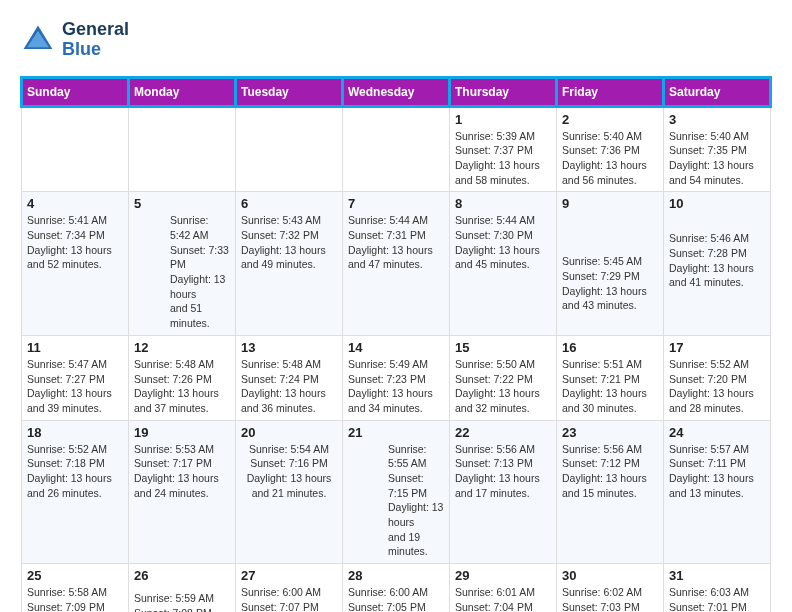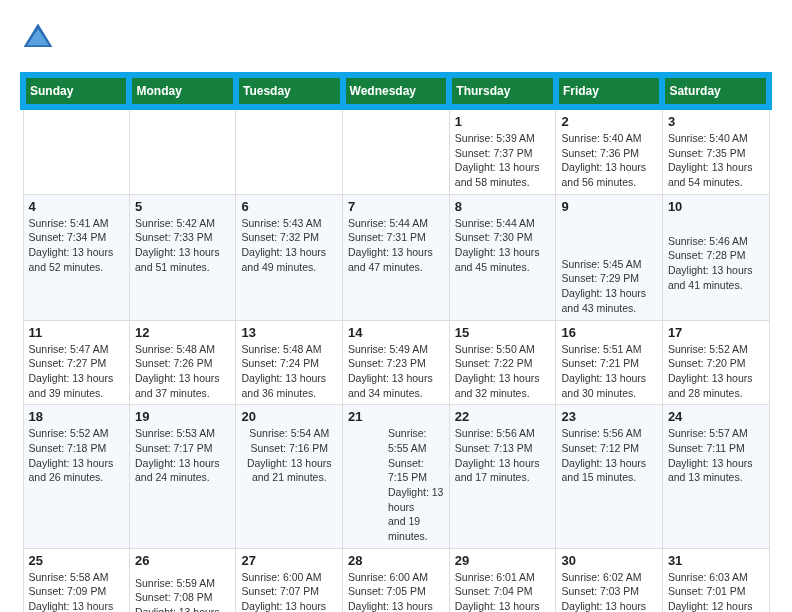--- a/index.html
+++ b/index.html
@@ -43,26 +43,26 @@
     .location {
       font-size: 16px;
       color: #555;
     }
     .calendar {
       width: 100%;
       border-collapse: collapse;
       font-size: 11px;
     }
     .calendar thead th {
-      background: #15803d;
+      background: #a21caf;
       color: #fff;
       padding: 6px 4px;
       text-align: left;
       font-size: 12px;
-      border: 6px solid #0ea5e9;
+      border: 3px solid #0ea5e9;
     }
     .calendar tbody td {
       border: 1px solid #ddd;
       vertical-align: top;
       padding: 4px 5px;
       width: 107px;
       min-height: 80px;
       background: #fff;
     }
     .calendar tbody tr:nth-child(even) td {
@@ -85,20 +85,24 @@
   </style>
 </head>
 <body>
 
 <div class="header">
   <div class="logo">
     <svg class="logo-icon" viewBox="0 0 40 40">
       <polygon points="20,4 36,30 4,30" fill="#2a6db5"></polygon>
       <polygon points="20,10 32,28 8,28" fill="#5ba3e0"></polygon>
     </svg>
+    <div class="logo-text">
+      <span>General</span><br>
+      <span class="logo-blue">Blue</span>
+    </div>
   </div>
   <div class="title-block">
     <div class="month-title"></div>
     <div class="location"></div>
   </div>
 </div>
 
 <table class="calendar">
   <thead>
     <tr>
@@ -142,21 +146,21 @@
       <tr>
         <td>
           <div class="day-number">4</div>
           <div class="day-info" style="white-space: pre-line;">Sunrise: 5:41 AM
 Sunset: 7:34 PM
 Daylight: 13 hours
 and 52 minutes.</div>
         </td>
         <td>
           <div class="day-number">5</div>
-          <div class="day-info" style="white-space: pre-line;">Sunrise: 5:42 AM
+          <div class="day-info" style="white-space: pre-line; margin-left: 36px;">Sunrise: 5:42 AM
 Sunset: 7:33 PM
 Daylight: 13 hours
 and 51 minutes.</div>
         </td>
         <td>
           <div class="day-number">6</div>
           <div class="day-info" style="white-space: pre-line;">Sunrise: 5:43 AM
 Sunset: 7:32 PM
 Daylight: 13 hours
 and 49 minutes.</div>

